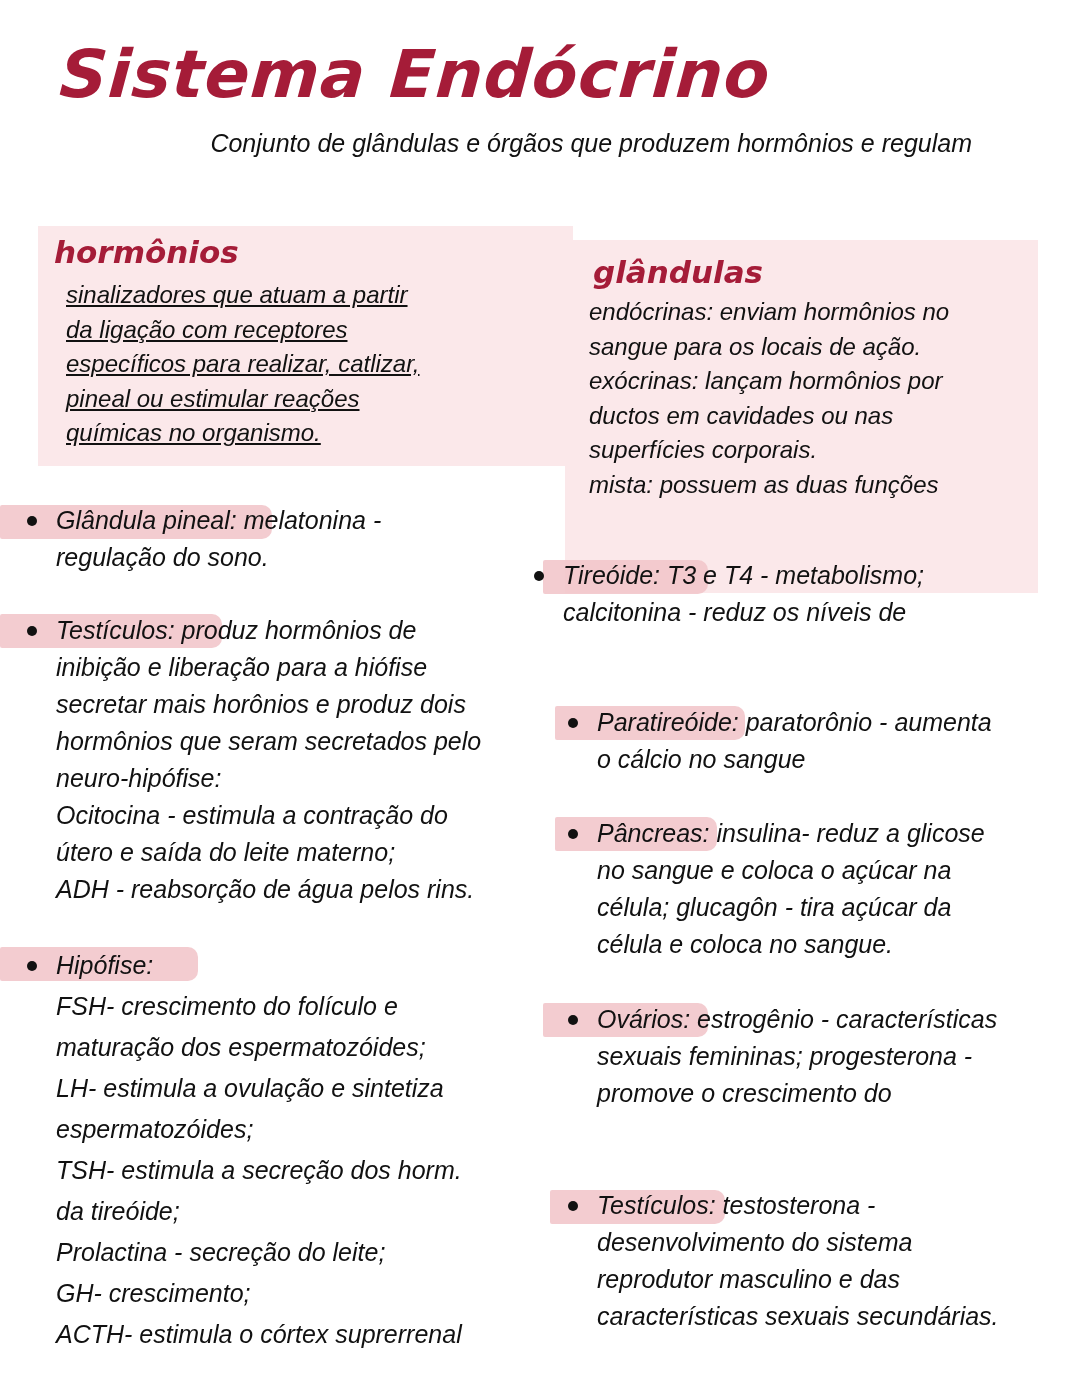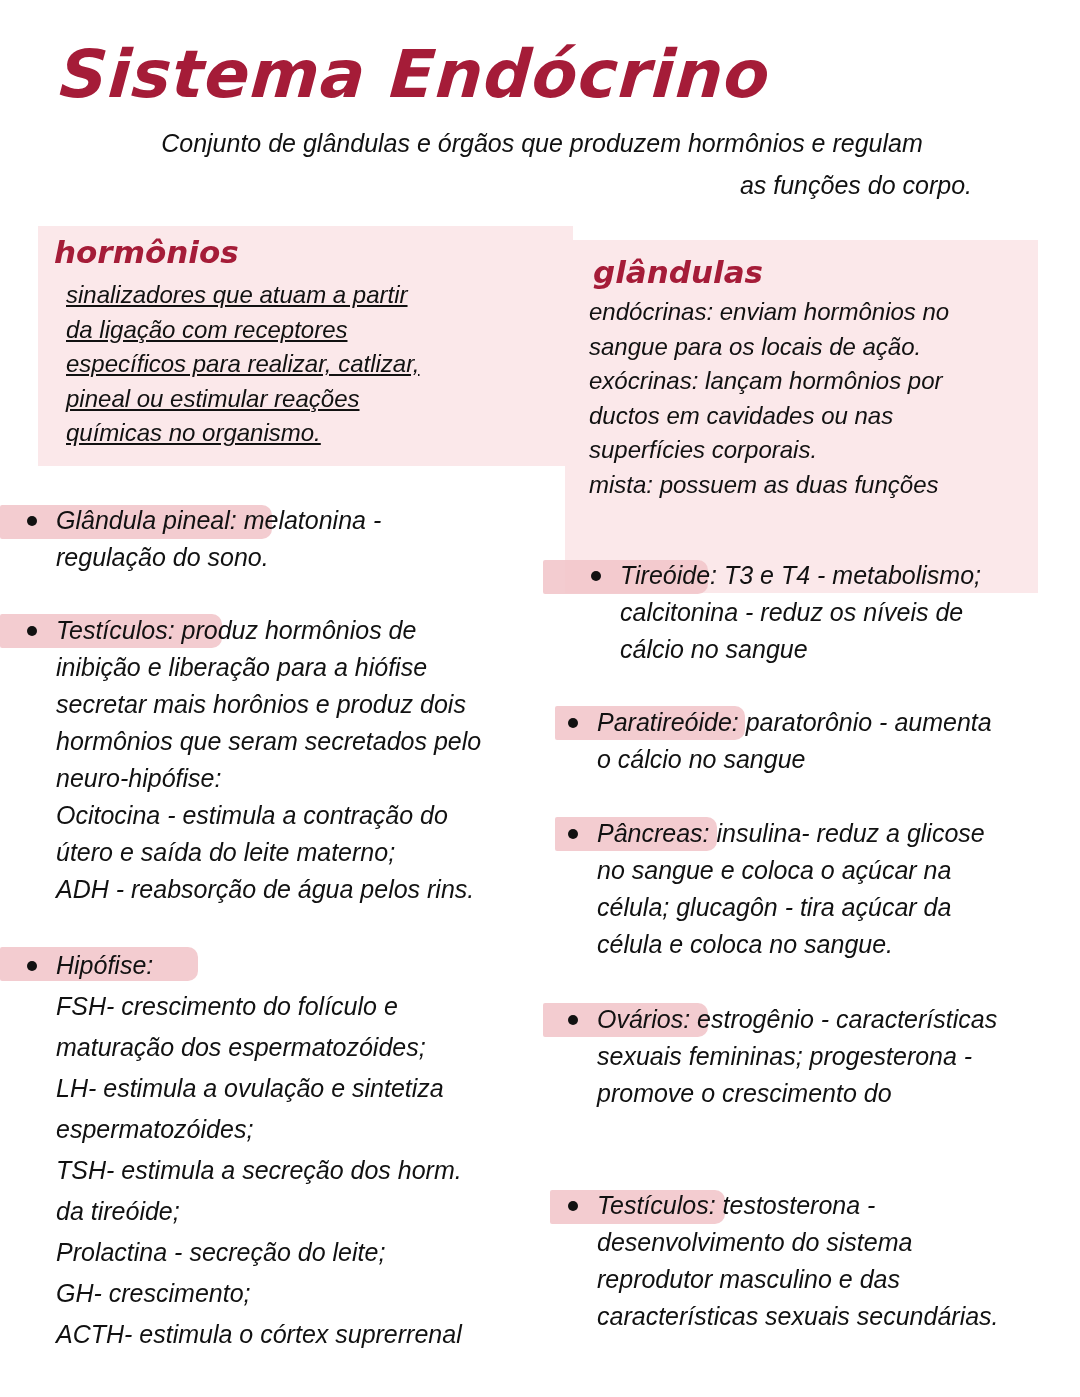--- a/index.html
+++ b/index.html
@@ -18,21 +18,21 @@
       font-family: "DejaVu Sans", sans-serif;
       transform: skewX(-4deg);
     }
     .subtitle {
       position: absolute; left: 112px; top: 122px; width: 860px;
       font-size: 25px; font-style: italic; line-height: 42px;
       text-align: right;
       font-family: "Liberation Sans", sans-serif;
     }
     .subtitle span { display: block; }
-    .subtitle .l1 { text-align: center; }
+    .subtitle .l1 { text-align: right; }
     .box {
       position: absolute; background: #fbe8ea;
     }
     .box-hormonios { left: 38px; top: 226px; width: 535px; height: 240px; }
     .box-glandulas { left: 565px; top: 240px; width: 473px; height: 353px; }
     .box-title {
       font-size: 31px; font-weight: bold; font-style: italic;
       color: #a51c38; font-family: "DejaVu Sans", sans-serif;
     }
     .box-hormonios .box-title { position: absolute; left: 16px; top: 8px; }
@@ -56,21 +56,20 @@
       border-radius: 2px 10px 10px 2px;
     }
     .hl-text { position: relative; margin-top: 26px; }
   </style>
 </head>
 <body>
 
 <div class="title">Sistema Endócrino</div>
 <div class="subtitle">
   <span class="l1">Conjunto de glândulas e órgãos que produzem hormônios e regulam</span>
-  <span>as funções do corpo.</span>
 </div>
 
 <div class="box box-hormonios">
   <div class="box-title">hormônios</div>
   <div class="box-body">
     <span>sinalizadores que atuam a partir</span>
     <span>da ligação com receptores</span>
     <span>específicos para realizar, catlizar,</span>
     <span>pineal ou estimular reações</span>
     <span>químicas no organismo.</span>
@@ -118,25 +117,24 @@
   <span class="line">LH- estimula a ovulação e sintetiza</span>
   <span class="line">espermatozóides;</span>
   <span class="line">TSH- estimula a secreção dos horm.</span>
   <span class="line">da tireóide;</span>
   <span class="line">Prolactina - secreção do leite;</span>
   <span class="line">GH- crescimento;</span>
   <span class="line">ACTH- estimula o córtex suprerrenal</span>
 </div>
 
 <div class="highlight" style="left:543px; top:560px; width:165px;"></div>
-<div class="item" style="left:620px; top:557px;">
+<div class="item" style="left:563px; top:557px;">
   <span class="bullet" style="left:-29px;"></span>
   <span class="line"><span class="hl-text">Tireóide:</span><span> T3 e T4 - metabolismo;</span></span>
   <span class="line">calcitonina - reduz os níveis de</span>
-  <span class="line">cálcio no sangue</span>
 </div>
 
 <div class="highlight" style="left:555px; top:706px; width:190px;"></div>
 <div class="item" style="left:597px; top:704px;">
   <span class="bullet" style="left:-29px;"></span>
   <span class="line"><span class="hl-text">Paratireóide:</span><span> paratorônio - aumenta</span></span>
   <span class="line">o cálcio no sangue</span>
 </div>
 
 <div class="highlight" style="left:555px; top:817px; width:162px;"></div>

